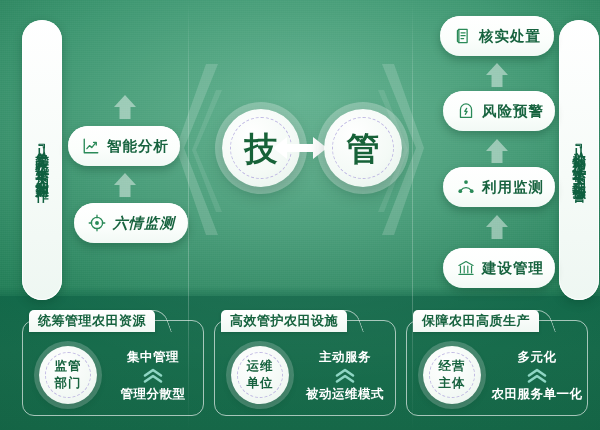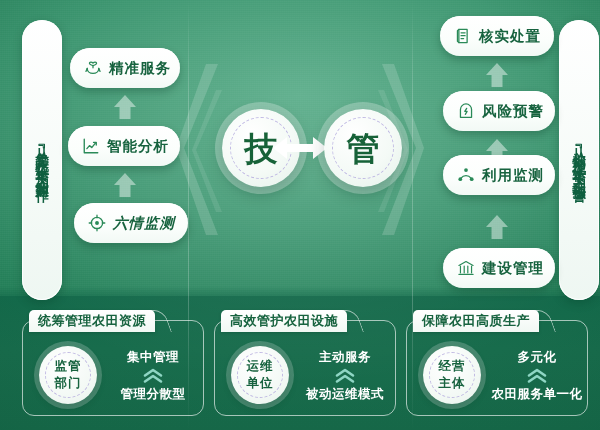--- a/index.html
+++ b/index.html
@@ -140,31 +140,20 @@
   </div>
 
   <div class="side-banner" id="banner-left">
     <span class="vtext">从『靠天吃饭』转变为『知数而作』</span>
   </div>
 
   <div class="side-banner" id="banner-right">
     <span class="vtext">从『被动发现』转变为『主动预警』</span>
   </div>
 
-  <div class="chip" style="left:70px;top:48px;width:110px;">
-    <span class="ic">
-      <svg viewBox="0 0 24 24" fill="none" stroke="#2a8a58" stroke-width="1.7" stroke-linecap="round" stroke-linejoin="round">
-        <path d="M12 5.5c1.6-2 4-1.6 4.6-.4.6 1.3-1 3-4.6 3.6C8.4 8.1 6.8 6.4 7.4 5.1 8 3.9 10.4 3.5 12 5.5z"></path>
-        <path d="M12 8.7v3.1"></path>
-        <path d="M4.3 12.4c0 4 3.4 6.9 7.7 6.9s7.7-2.9 7.7-6.9"></path>
-        <path d="M4.3 12.4 2.6 16.6M19.7 12.4l1.7 4.2"></path>
-      </svg>
-    </span>
-    <span class="label">精准服务</span>
-  </div>
 
   <div class="uparrow" style="left:112px;top:94px;">
     <svg viewBox="0 0 26 26">
         <path d="M13 1 L24 13 L18.5 13 L18.5 25 L7.5 25 L7.5 13 L2 13 Z" fill="#ffffff" opacity=".72"></path>
       </svg>
   </div>
 
   <div class="chip" style="left:68px;top:126px;width:112px;">
     <span class="ic">
       <svg viewBox="0 0 24 24" fill="none" stroke="#2a8a58" stroke-width="1.8" stroke-linecap="round" stroke-linejoin="round">
@@ -219,21 +208,21 @@
     </span>
     <span class="label">风险预警</span>
   </div>
 
   <div class="uparrow" style="left:484px;top:138px;">
     <svg viewBox="0 0 26 26">
         <path d="M13 1 L24 13 L18.5 13 L18.5 25 L7.5 25 L7.5 13 L2 13 Z" fill="#ffffff" opacity=".72"></path>
       </svg>
   </div>
 
-  <div class="chip" style="left:443px;top:155px;width:112px;">
+  <div class="chip" style="left:443px;top:167px;width:112px;">
     <span class="ic">
       <svg viewBox="0 0 24 24" fill="none" stroke="#2a8a58" stroke-width="1.7" stroke-linecap="round" stroke-linejoin="round">
         <path d="M5.4 16.2a8 8 0 0 1 13.2 0"></path>
         <circle cx="12" cy="5.4" r="2.5" fill="#2a8a58" stroke="none"></circle>
         <circle cx="4.4" cy="17.6" r="2.5" fill="#2a8a58" stroke="none"></circle>
         <circle cx="19.6" cy="17.6" r="2.5" fill="#2a8a58" stroke="none"></circle>
       </svg>
     </span>
     <span class="label">利用监测</span>
   </div>

